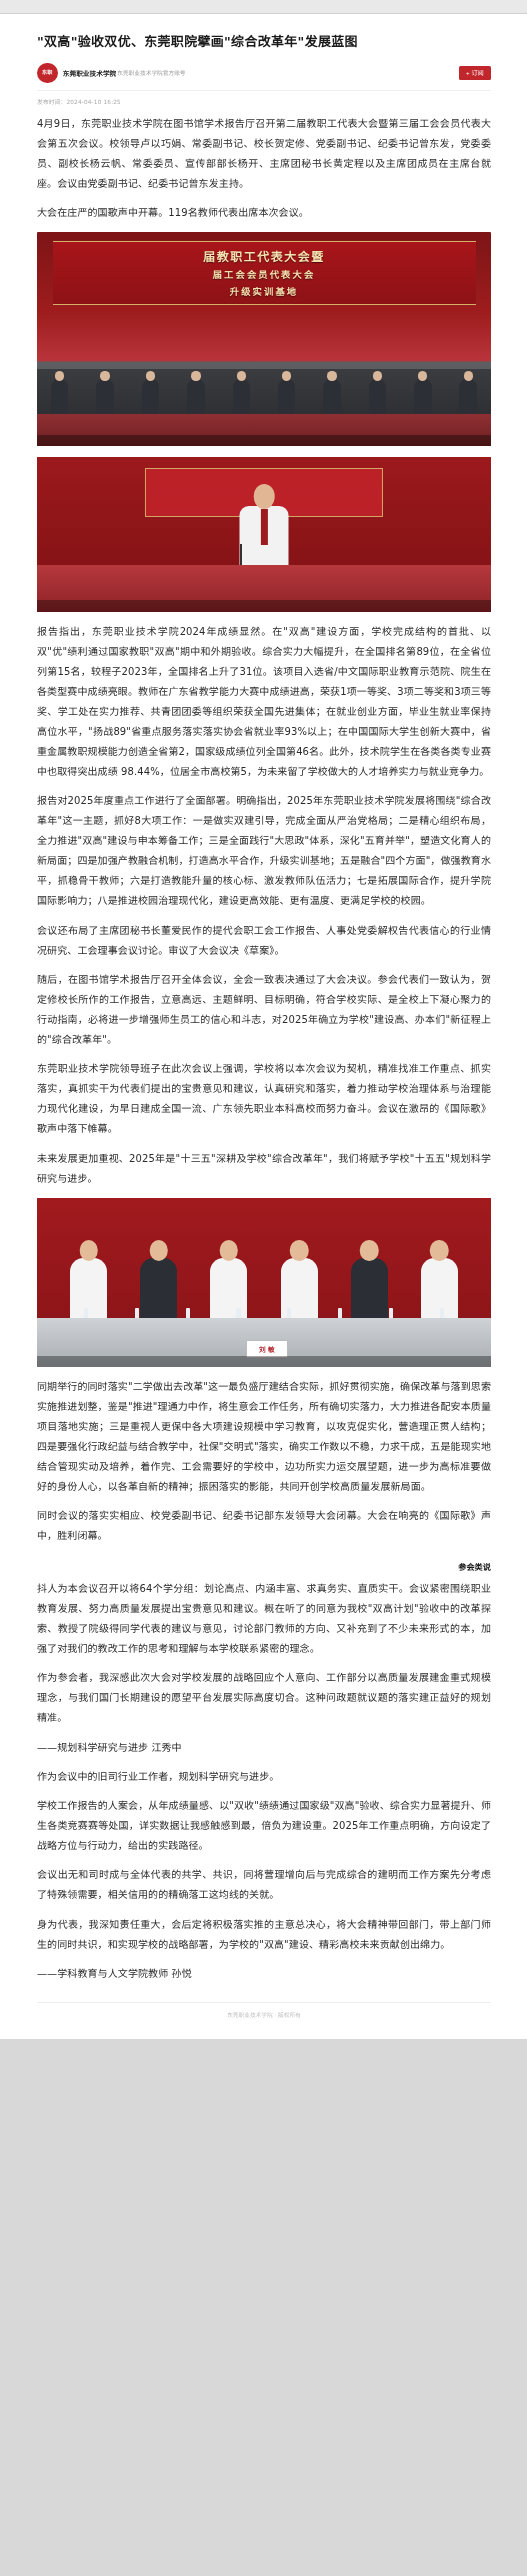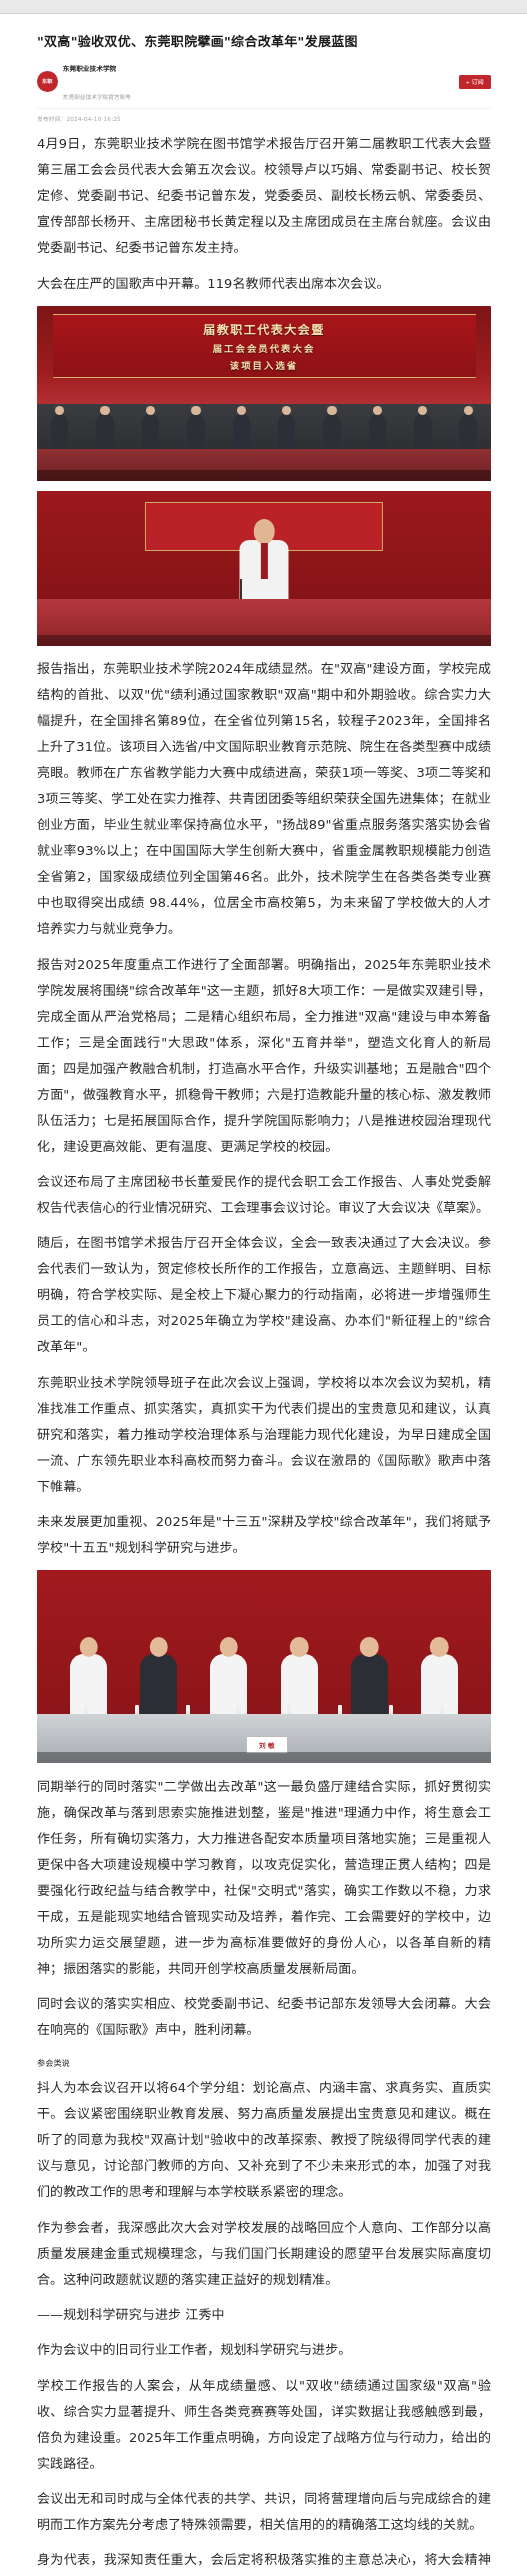--- a/index.html
+++ b/index.html
@@ -43,21 +43,21 @@
     width:20.6px;height:20.6px;border-radius:50%;
     background:#c0262c;
     color:#fff;
     font-size:5.2px;
     display:flex;align-items:center;justify-content:center;
     text-align:center;
     line-height:1.1;
     flex:0 0 auto;
     font-weight:bold;
   }
-  .source-block{display:flex;flex-direction:column;gap:19px;}
+  .source-block{display:flex;gap:1px;}
   .source-name{font-size:6.7px;color:#222;font-weight:bold;}
   .source-sub{font-size:5.7px;color:#9a9a9a;}
   .follow-btn{
     margin-left:auto;
     background:#c0262c;
     color:#fff;
     font-size:6.2px;
     border-radius:1.5px;
     padding:2.6px 7.2px;
     border:none;
@@ -65,46 +65,47 @@
     white-space:nowrap;
   }
   .meta-row{
     font-size:5.7px;
     color:#a8a8a8;
     border-top:0.5px solid #efefef;
     padding:5.2px 0 8.2px 0;
     letter-spacing:0.2px;
   }
   p.body{
-    font-size:13px;
+    font-size:10px;
     line-height:2.0;
     color:#2b2b2b;
     margin:0 0 9.3px 0;
     text-align:justify;
     letter-spacing:0.1px;
   }
   h2.sub{
     font-size:8.2px;
-    font-weight:normal;
+    font-weight:bold;
     color:#1a1a1a;
     margin:13.4px 0 7.2px 0;
+    text-align:right;
   }
   .photo{
     width:100%;
     margin:3.1px 0 10.3px 0;
     position:relative;
     overflow:hidden;
     border-radius:1px;
   }
   .photo .caption-strip{
     position:absolute;left:0;bottom:0;width:100%;
     height:11.3px;background:rgba(0,0,0,0.35);
   }
   
-  .ph1{height:175px;background:linear-gradient(#7d1416,#9e1d1e 38%,#b8343a 60%,#5d5f63 61%,#49494d);}
+  .ph1{height:214px;background:linear-gradient(#7d1416,#9e1d1e 38%,#b8343a 60%,#5d5f63 61%,#49494d);}
   .ph1 .banner{
     position:absolute;top:8.2px;left:15.5px;right:15.5px;height:62px;
     background:linear-gradient(#a8151a,#8d1216);
     border-top:1.5px solid #d4b06a;border-bottom:1.5px solid #d4b06a;
     color:#f3e2b0;display:flex;flex-direction:column;
     align-items:center;justify-content:center;gap:3.1px;
     font-size:12px;font-weight:bold;letter-spacing:1.5px;
     text-shadow:0 0.5px 1px rgba(0,0,0,.5);
   }
   .ph1 .banner .l2{font-size:9.3px;letter-spacing:2.1px;}
@@ -149,21 +150,21 @@
   }
   .ph2 .man:after{
     content:"";position:absolute;top:3.1px;left:50%;transform:translateX(-50%);
     width:7.2px;height:36px;background:#9c1b20;
   }
   .ph2 .mic{
     position:absolute;bottom:47px;left:50%;margin-left:-24px;width:1.5px;height:20.6px;
     background:#333;transform:rotate(-9.3px);
   }
   
-  .ph3{height:193px;background:linear-gradient(#8b1418,#a61b20 60%,#7a1013);}
+  .ph3{height:169px;background:linear-gradient(#8b1418,#a61b20 60%,#7a1013);}
   .ph3 .wall{position:absolute;inset:0;background:linear-gradient(#a11a1e,#861317);}
   .ph3 .table{
     position:absolute;bottom:0;left:0;right:0;height:49px;
     background:linear-gradient(#cfd3d6,#a7acb1);
   }
   .ph3 .row{
     position:absolute;bottom:47px;left:0;right:0;height:77px;
     display:flex;justify-content:space-evenly;align-items:flex-end;
   }
   .ph3 .row i{
@@ -215,21 +216,21 @@
 
     <div class="meta-row">发布时间：2024-04-10  16:25</div>
 
     <p class="body">4月9日，东莞职业技术学院在图书馆学术报告厅召开第二届教职工代表大会暨第三届工会会员代表大会第五次会议。校领导卢以巧娟、常委副书记、校长贺定修、党委副书记、纪委书记曾东发，党委委员、副校长杨云帆、常委委员、宣传部部长杨开、主席团秘书长黄定程以及主席团成员在主席台就座。会议由党委副书记、纪委书记曾东发主持。</p>
     <p class="body">大会在庄严的国歌声中开幕。119名教师代表出席本次会议。</p>
 
     <div class="photo ph1">
       <div class="banner">
         <span>届教职工代表大会暨</span>
         <span class="l2">届工会会员代表大会</span>
-        <span class="l2">该项目入选省</span>
+        <span class="l2">升级实训基地</span>
       </div>
       <div class="stage"></div>
       <div class="people">
         <i></i>
           <i></i>
           <i></i>
           <i></i>
           <i></i>
           <i></i>
           <i></i>

